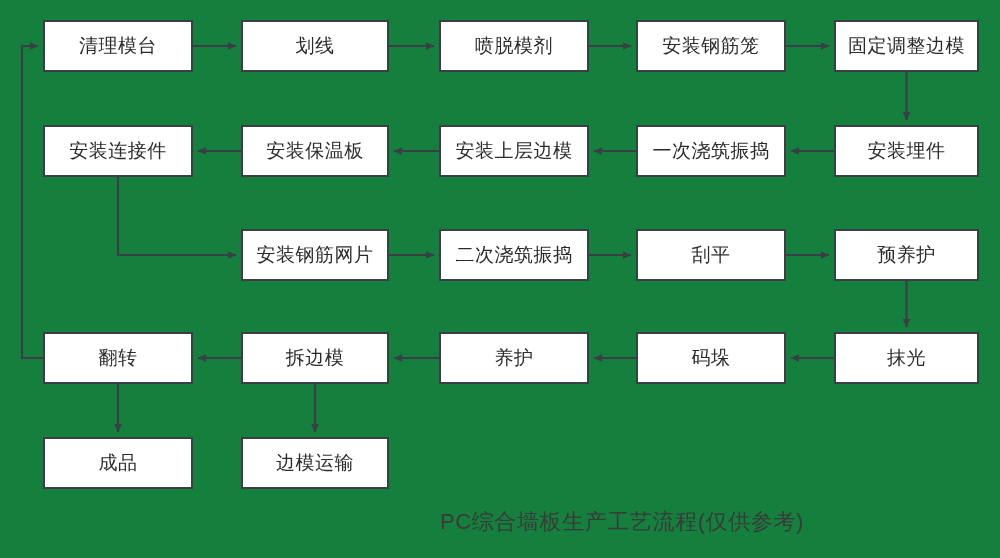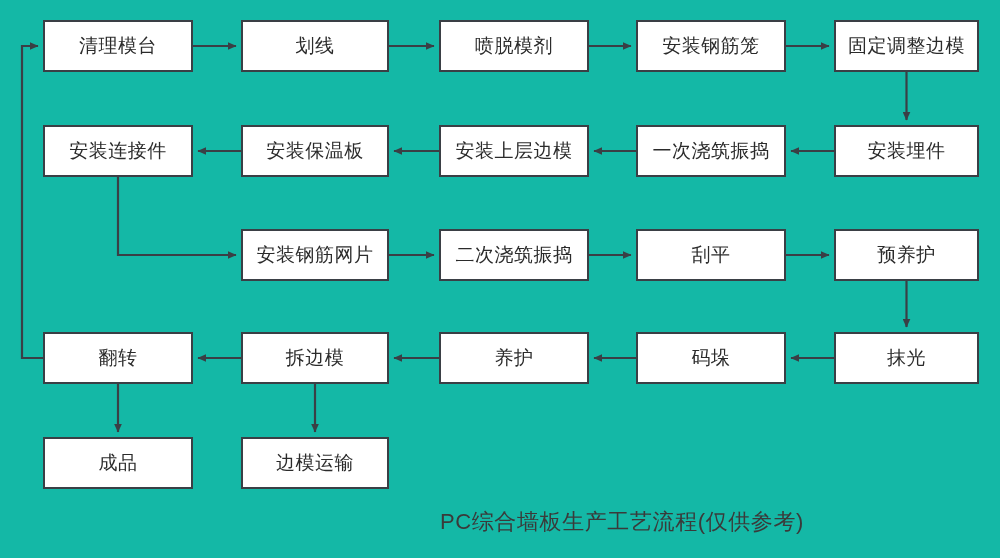--- a/index.html
+++ b/index.html
@@ -10,21 +10,21 @@
   body {
     width: 1000px;
     height: 558px;
     font-family: "Liberation Sans", "DejaVu Sans", sans-serif;
     overflow: hidden;
   }
   #stage {
     position: relative;
     width: 1000px;
     height: 558px;
-    background: #14b8a6;
+    background: #15803d;
   }
   svg#flow {
     position: absolute;
     left: 0;
     top: 0;
     width: 1000px;
     height: 558px;
     display: block;
   }
   .node-rect {

